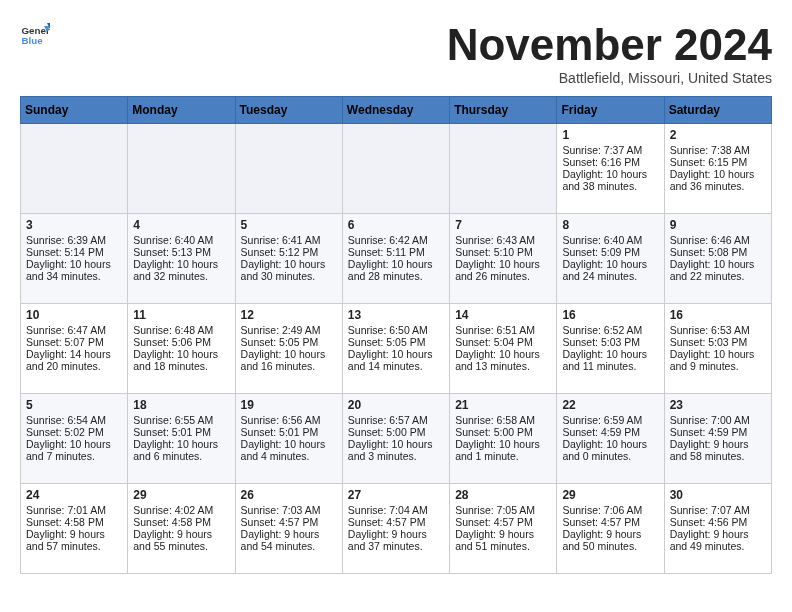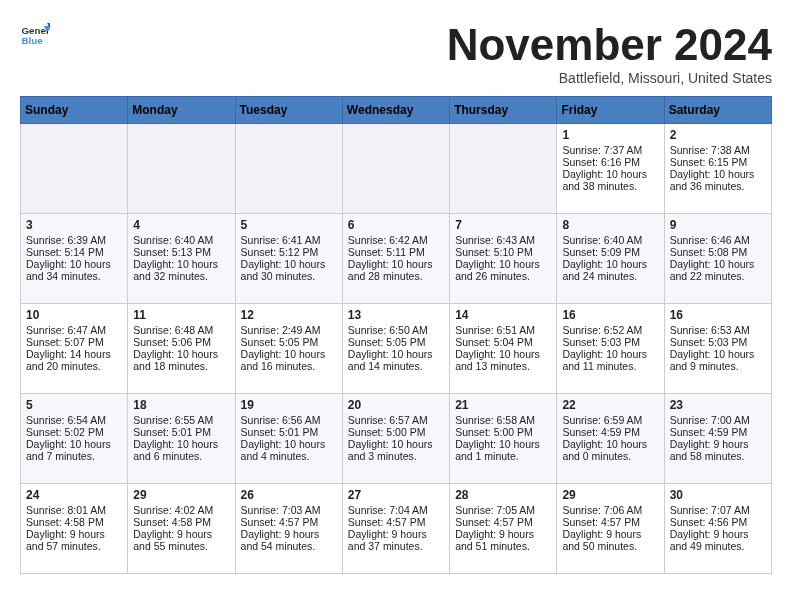--- a/index.html
+++ b/index.html
@@ -252,21 +252,21 @@
         <td>
           <span class="day-num">23</span>
           <div>Sunrise: 7:00 AM</div>
           <div>Sunset: 4:59 PM</div>
           <div>Daylight: 9 hours and 58 minutes.</div>
         </td>
       </tr>
       <tr>
         <td>
           <span class="day-num">24</span>
-          <div>Sunrise: 8:01 AM</div>
+          <div>Sunrise: 7:01 AM</div>
           <div>Sunset: 4:58 PM</div>
           <div>Daylight: 9 hours and 57 minutes.</div>
         </td>
         <td>
           <span class="day-num">29</span>
           <div>Sunrise: 4:02 AM</div>
           <div>Sunset: 4:58 PM</div>
           <div>Daylight: 9 hours and 55 minutes.</div>
         </td>
         <td>

